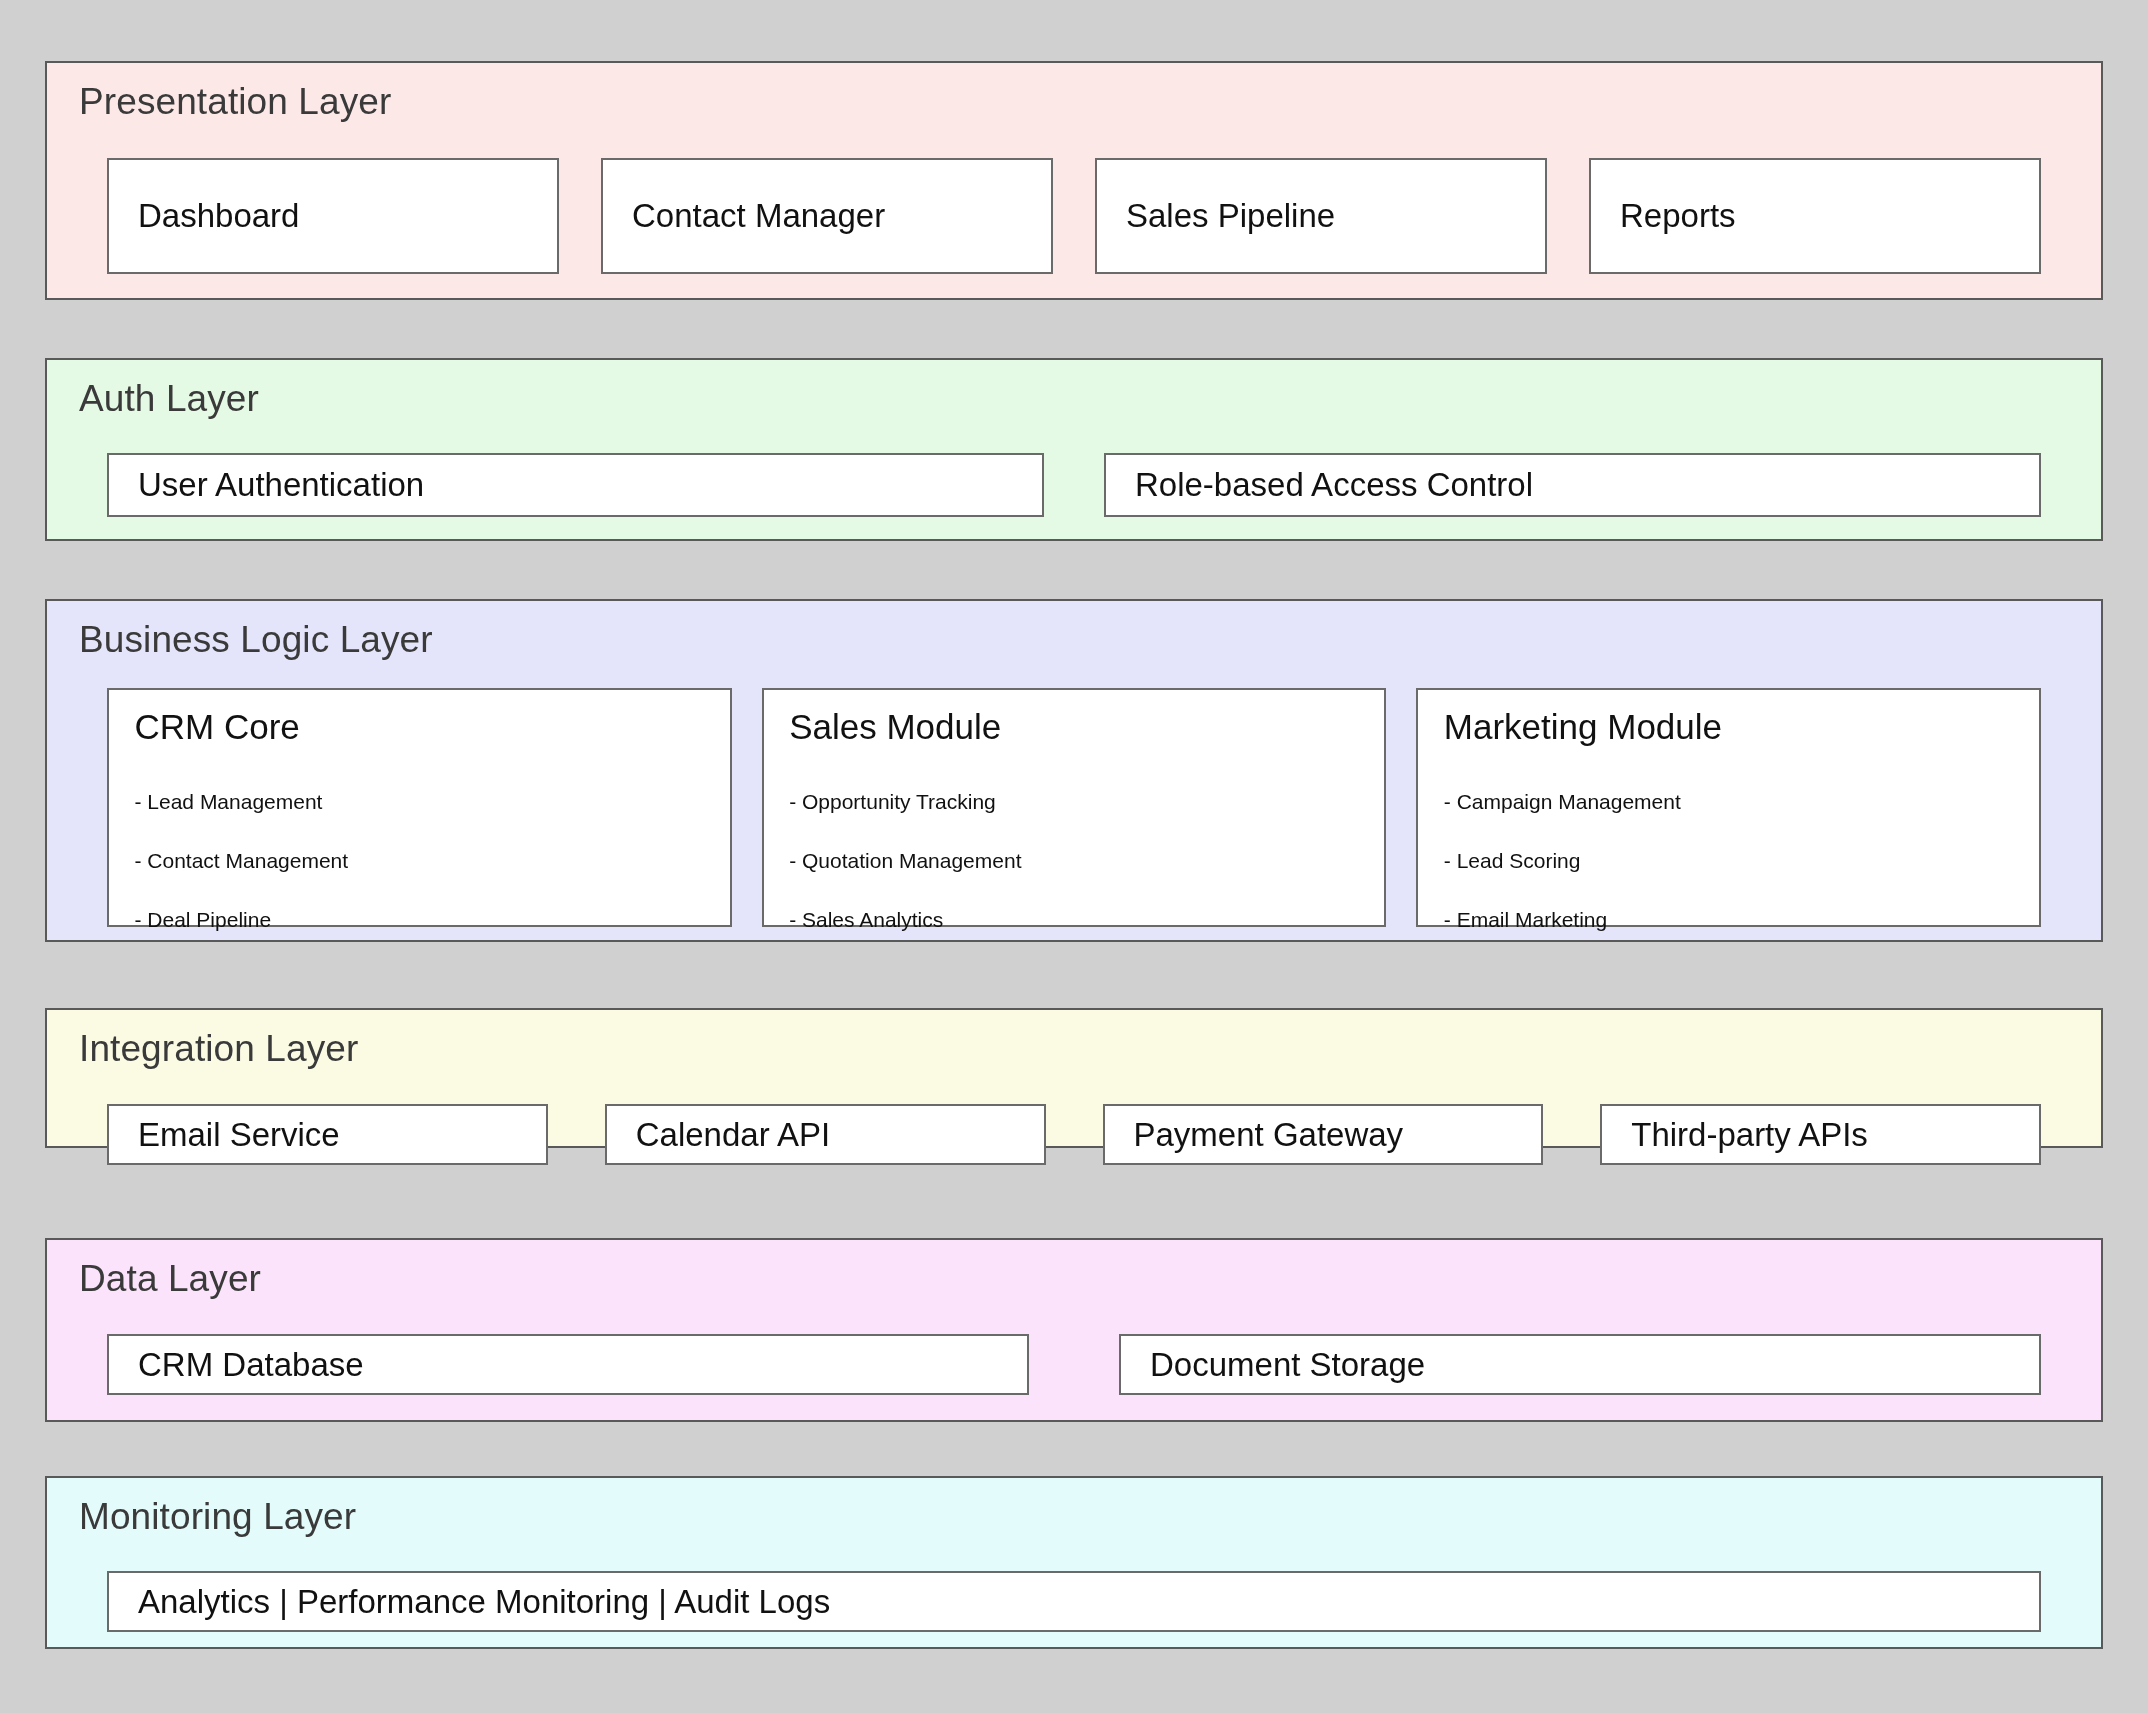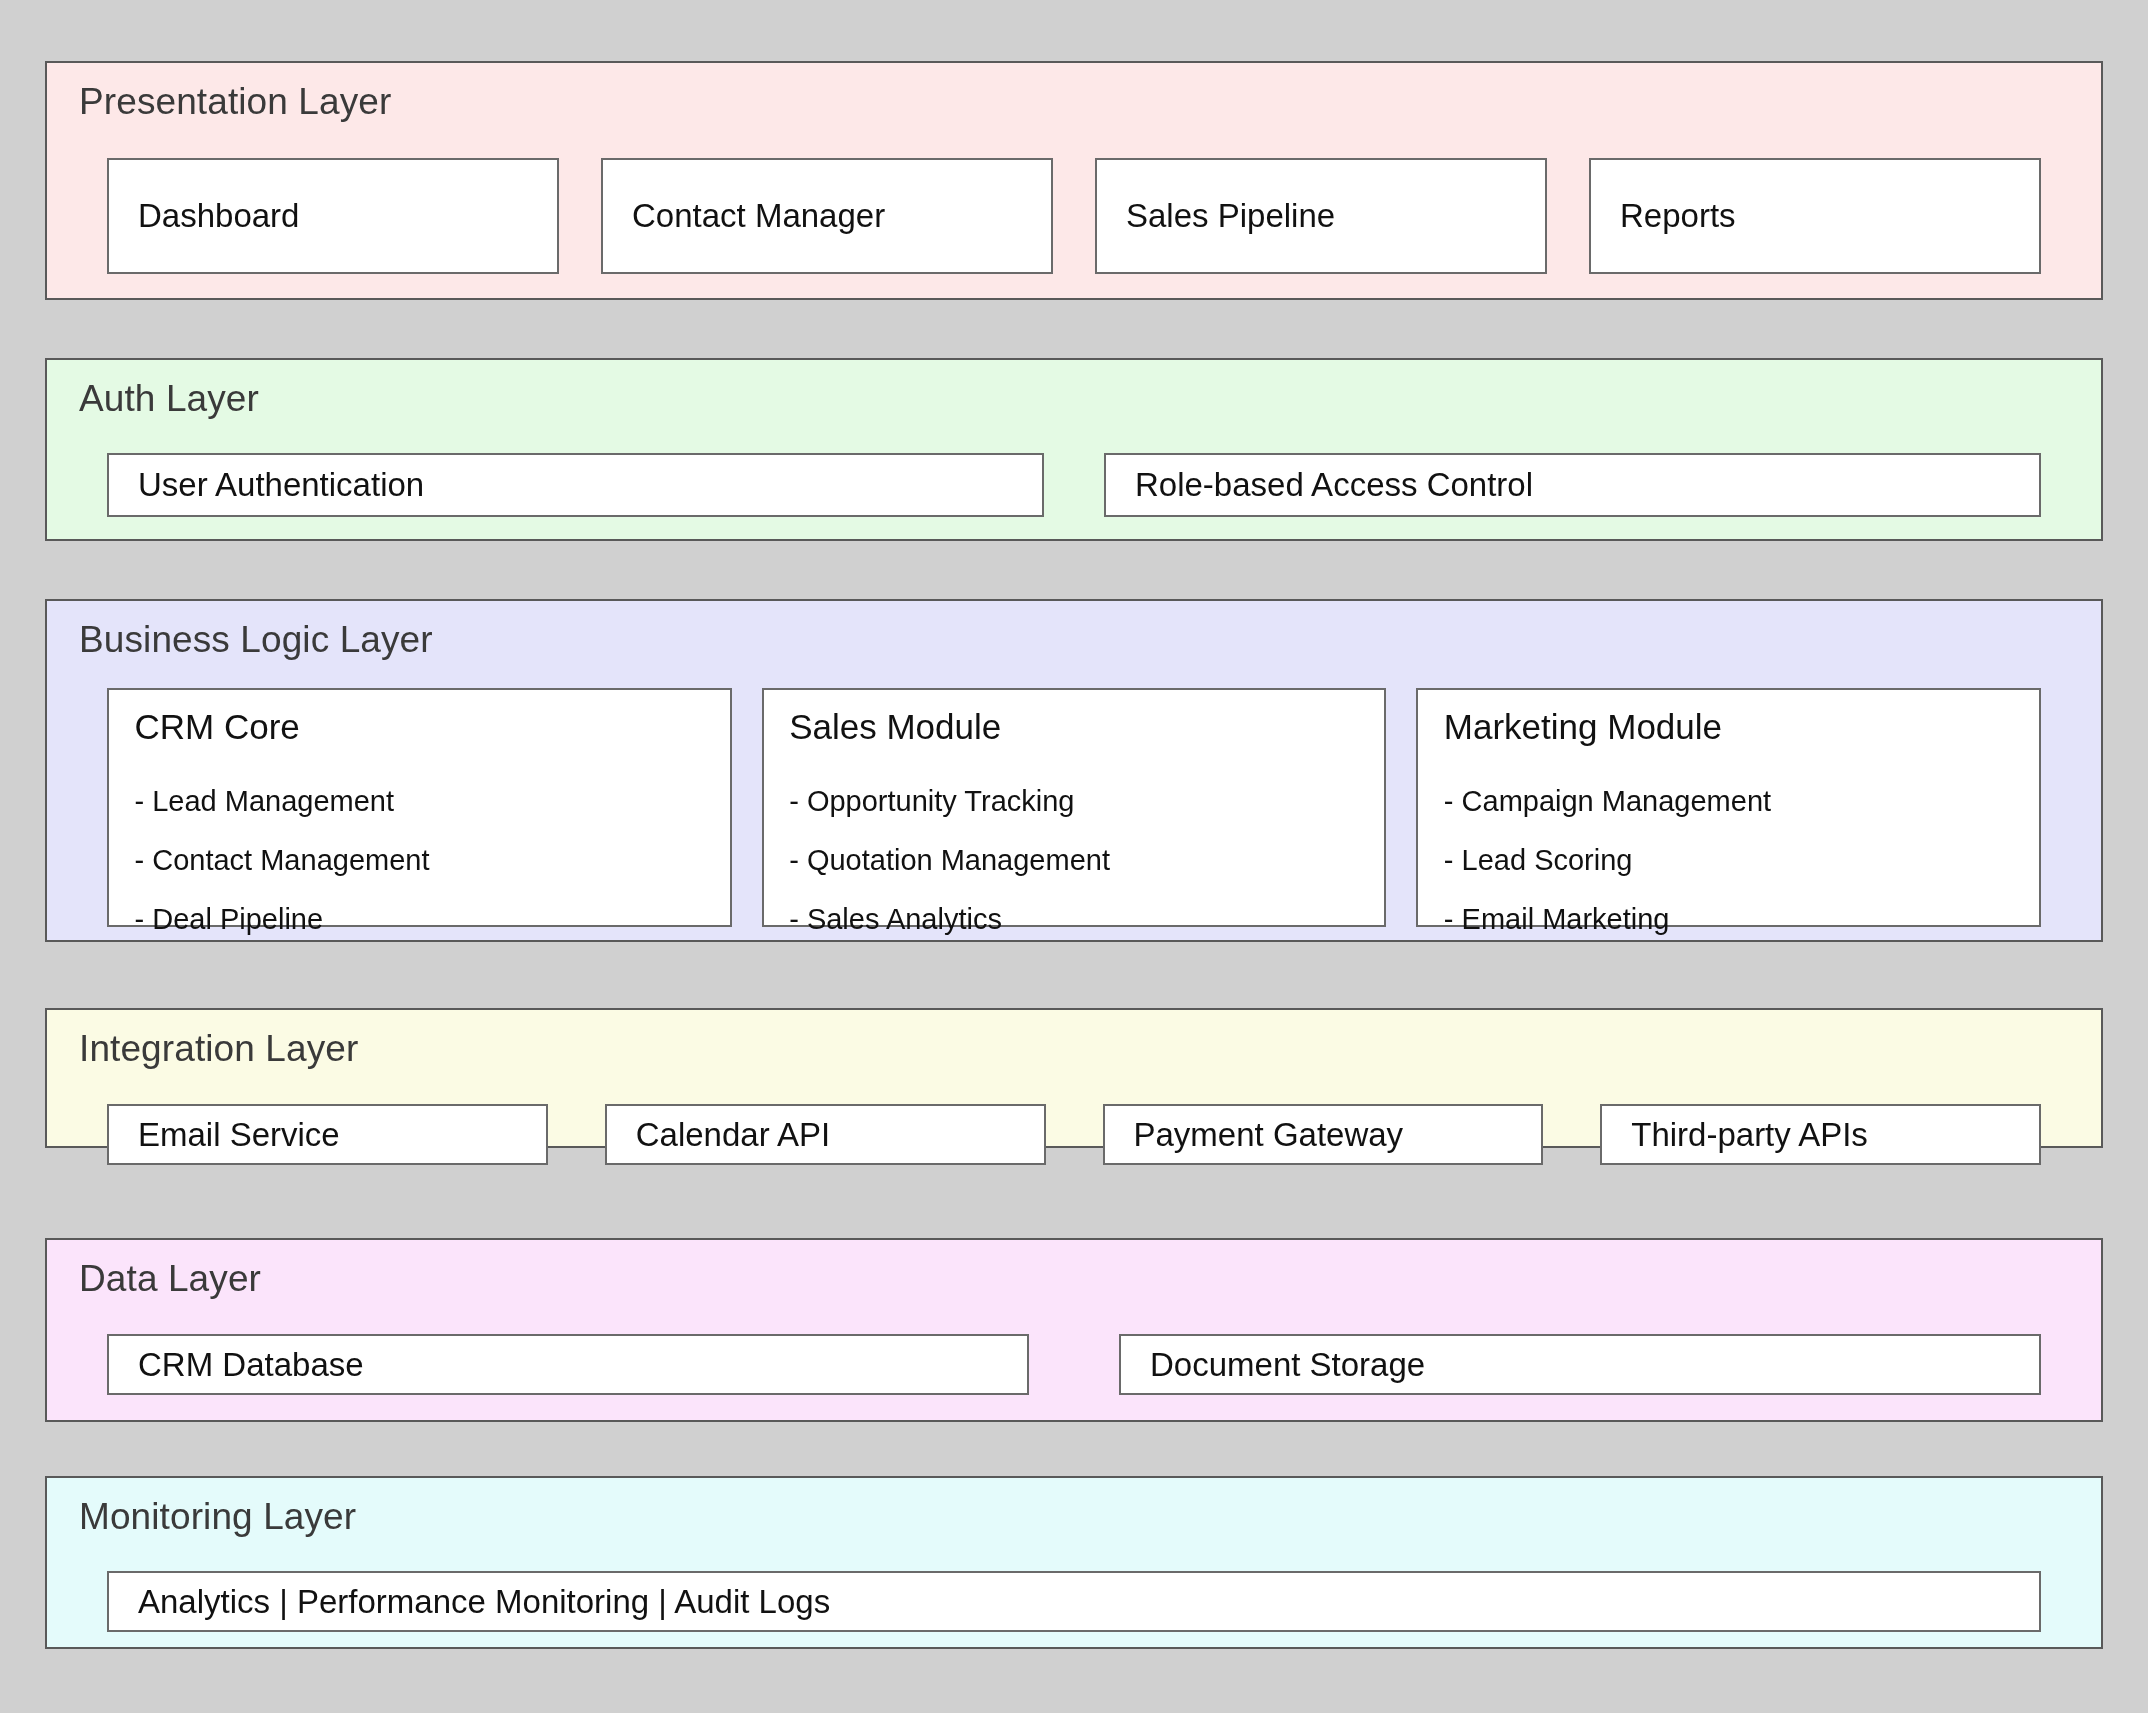--- a/index.html
+++ b/index.html
@@ -74,21 +74,21 @@
     color:#111;
     white-space:nowrap;
   }
   .module-list{
     position:absolute;
     left:25.5px;top:82px;
     right:0;
   }
   .module-list li{
     list-style:none;
-    font-size:29px;
+    font-size:21px;
     color:#111;
     height:59px;
     line-height:59px;
     white-space:nowrap;
   }
   .module-list{margin:0;padding:0;}
 
   
   #layer-integration{top:1008px;height:140px;background:#fbfbe4;}
   #row-integration{top:94px;height:61px;padding:0 60px;gap:57px;}

